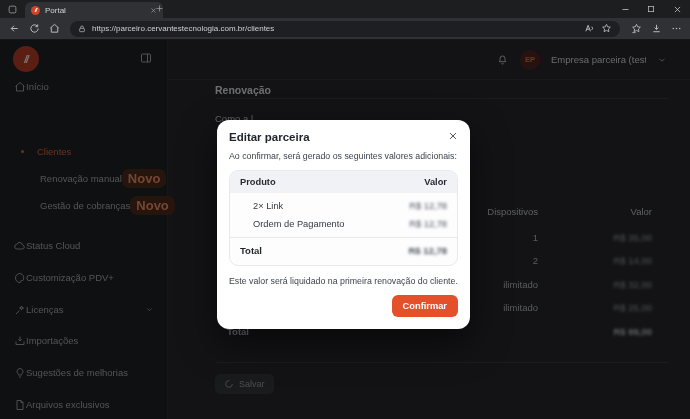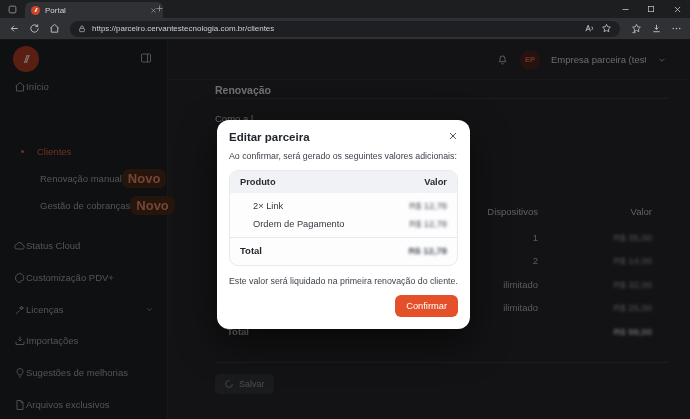--- a/index.html
+++ b/index.html
@@ -78,21 +78,21 @@
   .mdesc { font-size:8.8px; color:#3d434b; margin-top:8px; }
   .mcard { margin-top:9px; border:1px solid #e8e9ed; border-radius:9px; background:#fdfdfe; overflow:hidden; }
   .mcardhead { display:flex; justify-content:space-between; background:#f1f2f5; padding:6px 10px; font-size:9.3px; font-weight:bold; color:#262b33; }
   .mcardbody { padding:8px 10px 0; }
   .mgroup { font-size:9.3px; color:#262b33; margin:2px 0 8px; }
   .mitem { display:flex; justify-content:space-between; padding-left:13px; margin-bottom:8px; font-size:9.3px; color:#343a42; }
   .mval { filter:blur(1.7px); color:#4a5058; }
   .mtotal { display:flex; justify-content:space-between; border-top:1px solid #e8e9ed; padding:7px 10px 9px; font-size:9.5px; font-weight:bold; margin-top:2px; }
   .mnote { font-size:8.8px; color:#3d434b; margin-top:10px; }
   .mfooter { display:flex; justify-content:flex-end; margin-top:9px; }
-  .confirm { background:#e4502a; color:#fff; font-size:9.3px; font-weight:normal; border:none; border-radius:6px; padding:6px 11px; font-family:"Liberation Sans",sans-serif; }
+  .confirm { background:#e4502a; color:#fff; font-size:9.3px; font-weight:bold; border:none; border-radius:6px; padding:6px 11px; font-family:"Liberation Sans",sans-serif; }
 </style>
 </head>
 <body>
 
 <div class="window">
 
   <div class="titlebar">
     <span class="tabactions">
       <svg width="9" height="9" viewBox="0 0 24 24" fill="none" stroke="currentColor" stroke-width="2">
           <rect x="3" y="3" width="18" height="18" rx="4"></rect>

